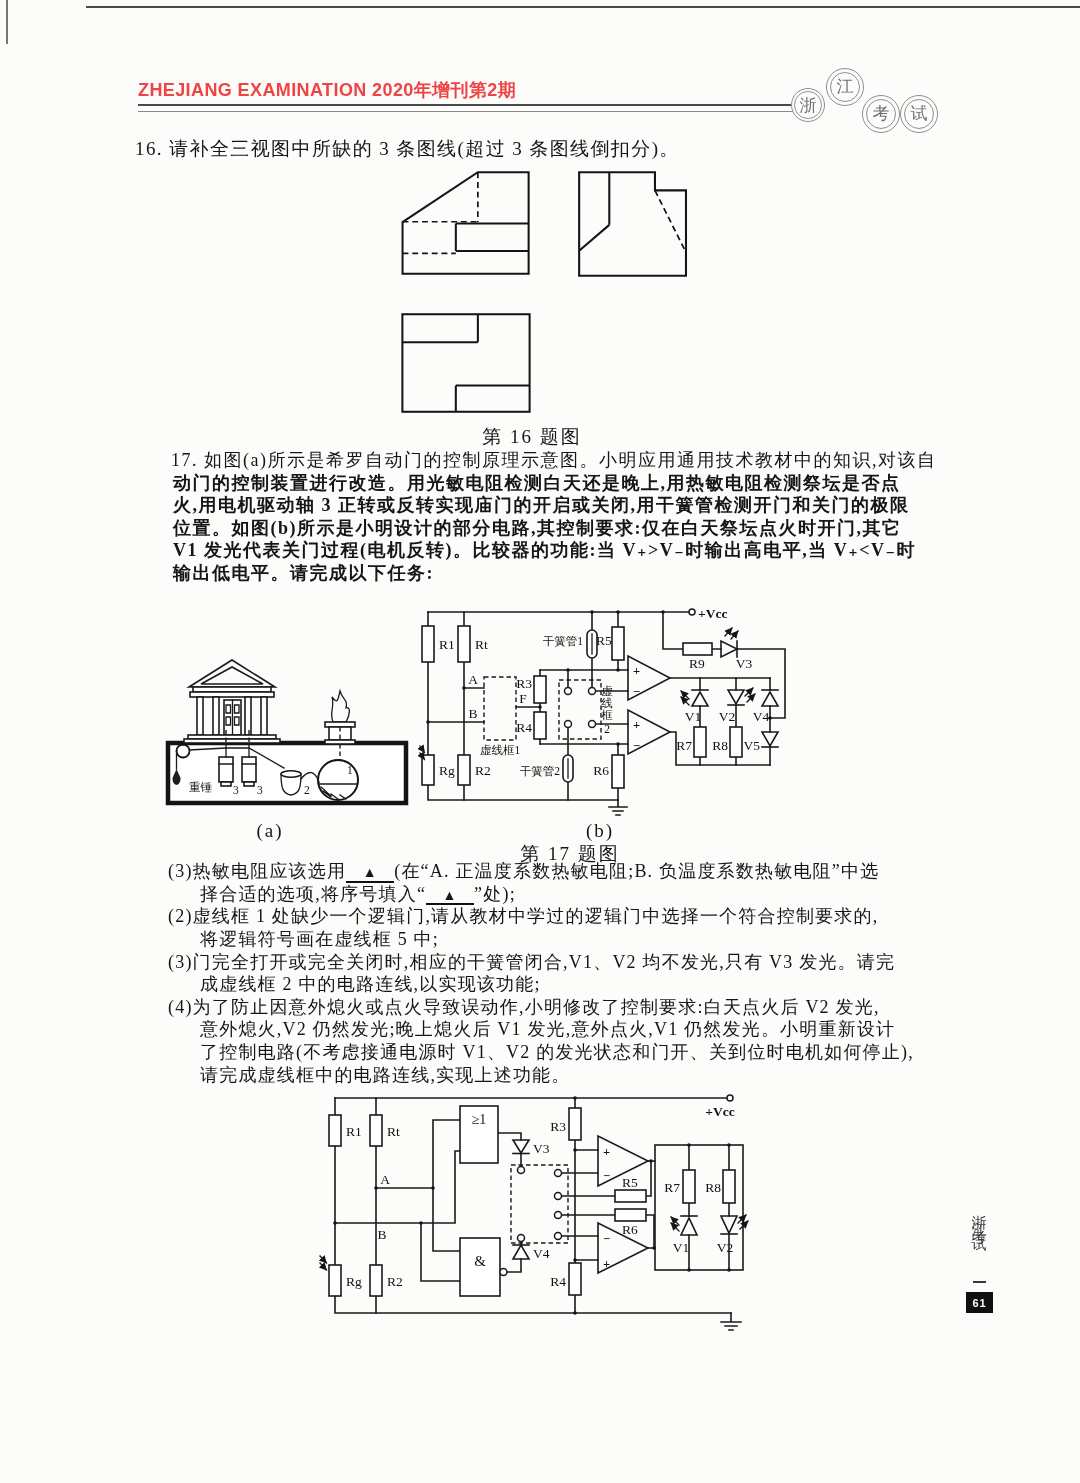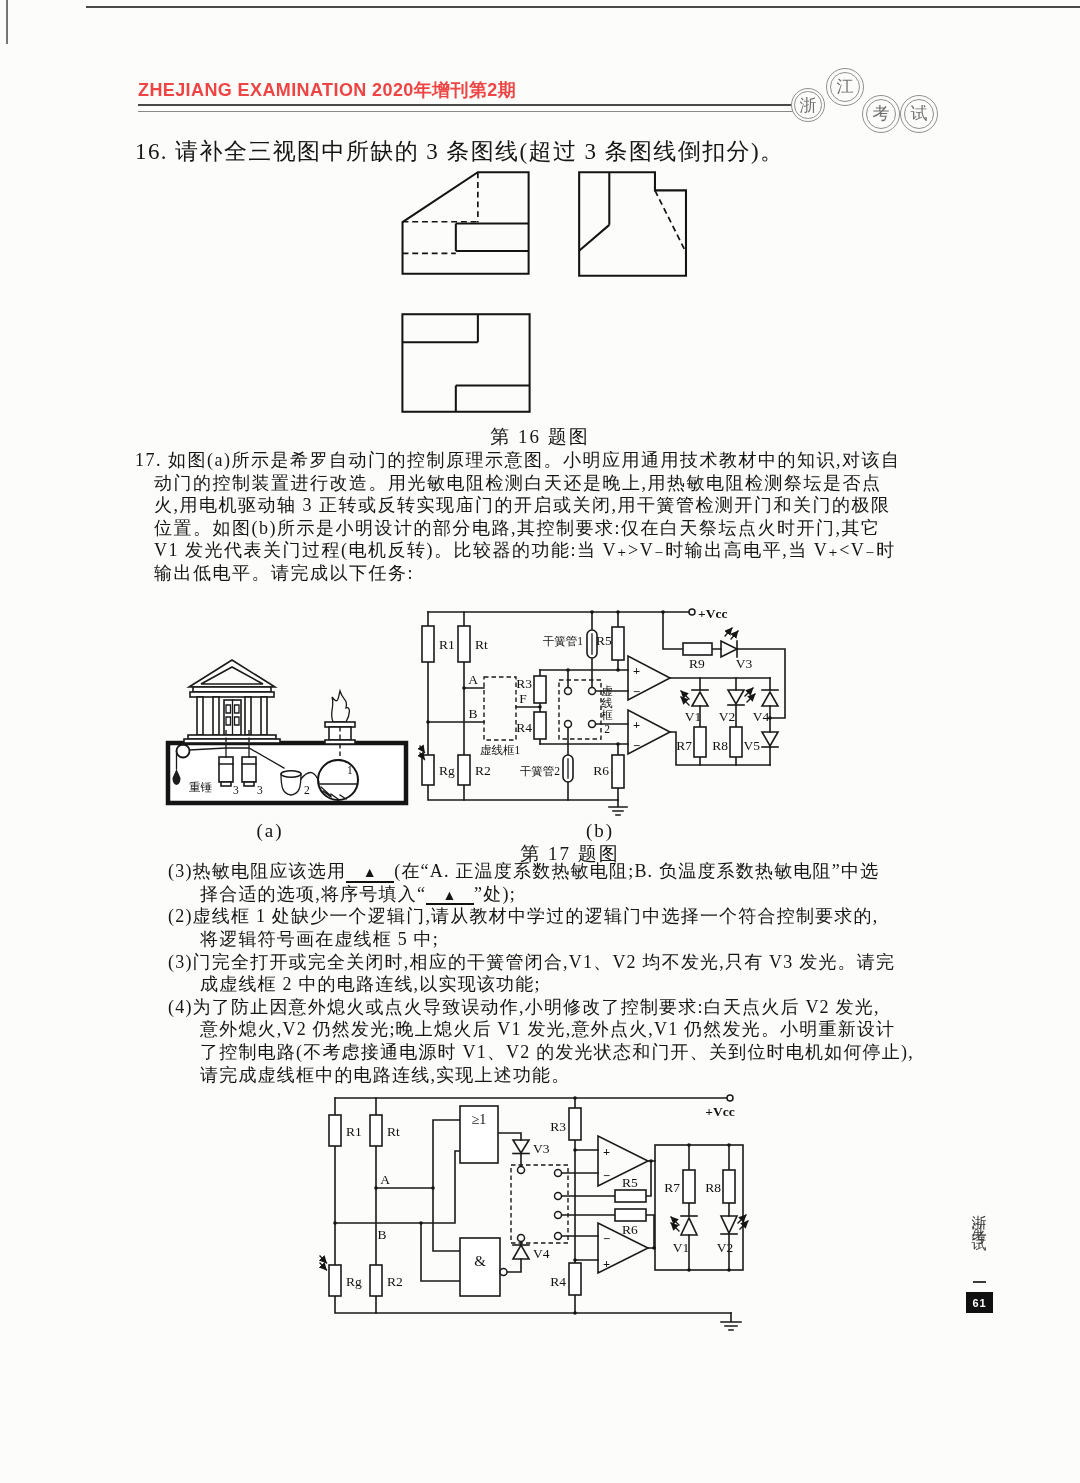--- a/index.html
+++ b/index.html
@@ -10,23 +10,23 @@
   .edge-top{left:86px;top:6px;width:994px;height:2px;background:#1c1c1c;opacity:.8;}
   .edge-left{left:6px;top:0;width:2px;height:44px;background:#1c1c1c;opacity:.6;}
   
   .journal{left:138px;top:78px;font-family:"Liberation Sans","DejaVu Sans",sans-serif;
            font-size:18px;font-weight:bold;letter-spacing:.4px;color:#ef4444;}
   .rule{left:138px;top:104px;width:682px;height:5px;border-top:2.5px solid #4a4a4a;border-bottom:1px solid #8a8a8a;}
   .seal{border:1.4px solid #8f8f8f;border-radius:50%;display:flex;align-items:center;justify-content:center;background:#fcfcfa;}
   .seal-inner{border:1px solid #8f8f8f;border-radius:50%;width:80%;height:80%;display:flex;align-items:center;
               justify-content:center;font-size:17px;color:#6f6f6f;}
   
-  .qline{font-size:23px;letter-spacing:1.4px;white-space:nowrap;text-align:center;}
-  .para .pline{font-size:18px;letter-spacing:1.5px;line-height:22.5px;white-space:nowrap;}
-  .para .pline.ind{margin-left:19px;}
+  .qline{font-size:19px;letter-spacing:1.4px;white-space:nowrap;text-align:center;}
+  .para .pline{font-size:18px;letter-spacing:1.5px;line-height:22.5px;white-space:nowrap;margin-left:36px;}
+  .para .pline.ind{margin-left:38px;font-weight:bold;}
   .subq .pline{font-size:18px;letter-spacing:1.2px;line-height:22.6px;white-space:nowrap;}
   .subq .pline.ind{margin-left:32px;}
   .blank{display:inline-block;min-width:42px;text-align:center;border-bottom:2px solid #111;
          font-size:14px;line-height:1.05;padding:0 3px;vertical-align:baseline;}
   .cap{font-size:19px;letter-spacing:2px;text-align:center;}
   
   svg{overflow:visible;}
   svg .w{fill:none;stroke:#1a1a1a;stroke-width:1.6;stroke-linecap:square;}
   svg .w2{fill:none;stroke:#1a1a1a;stroke-width:1.3;stroke-linecap:square;}
   svg .wd{fill:none;stroke:#1a1a1a;stroke-width:1.4;stroke-dasharray:4.5,3;}
@@ -82,21 +82,21 @@
   </svg>
   <svg class="abs" style="left:573px;top:168px;" width="120" height="112" viewBox="0 0 135 130">
     <path class="v" d="M5,5 L93,5 L93,26 L129,26 L129,125 L5,125 Z"></path>
     <path class="v" d="M40,5 V66 M40,66 L5,96"></path>
     <path class="vd" d="M93,26 L129,98"></path>
   </svg>
   <svg class="abs" style="left:398px;top:310px;" width="136" height="106" viewBox="0 0 160 125">
     <rect class="v" x="5" y="5" width="150" height="115"></rect>
     <path class="v" d="M94,5 V38 M5,38 H94 M68,89 H155 M68,89 V120"></path>
   </svg>
-  <div class="abs cap" style="left:400px;top:424px;width:280px;">第 16 题图</div>
+  <div class="abs cap" style="left:392px;top:424px;width:280px;">第 16 题图</div>
 
   <div class="abs para" style="left:135px;top:449px;">
     <div class="pline">17. 如图(a)所示是希罗自动门的控制原理示意图。小明应用通用技术教材中的知识,对该自</div>
     <div class="pline ind">动门的控制装置进行改造。用光敏电阻检测白天还是晚上,用热敏电阻检测祭坛是否点</div>
     <div class="pline ind">火,用电机驱动轴 3 正转或反转实现庙门的开启或关闭,用干簧管检测开门和关门的极限</div>
     <div class="pline ind">位置。如图(b)所示是小明设计的部分电路,其控制要求:仅在白天祭坛点火时开门,其它</div>
     <div class="pline ind">V1 发光代表关门过程(电机反转)。比较器的功能:当 V₊&gt;V₋时输出高电平,当 V₊&lt;V₋时</div>
     <div class="pline ind">输出低电平。请完成以下任务:</div>
   </div>
 

